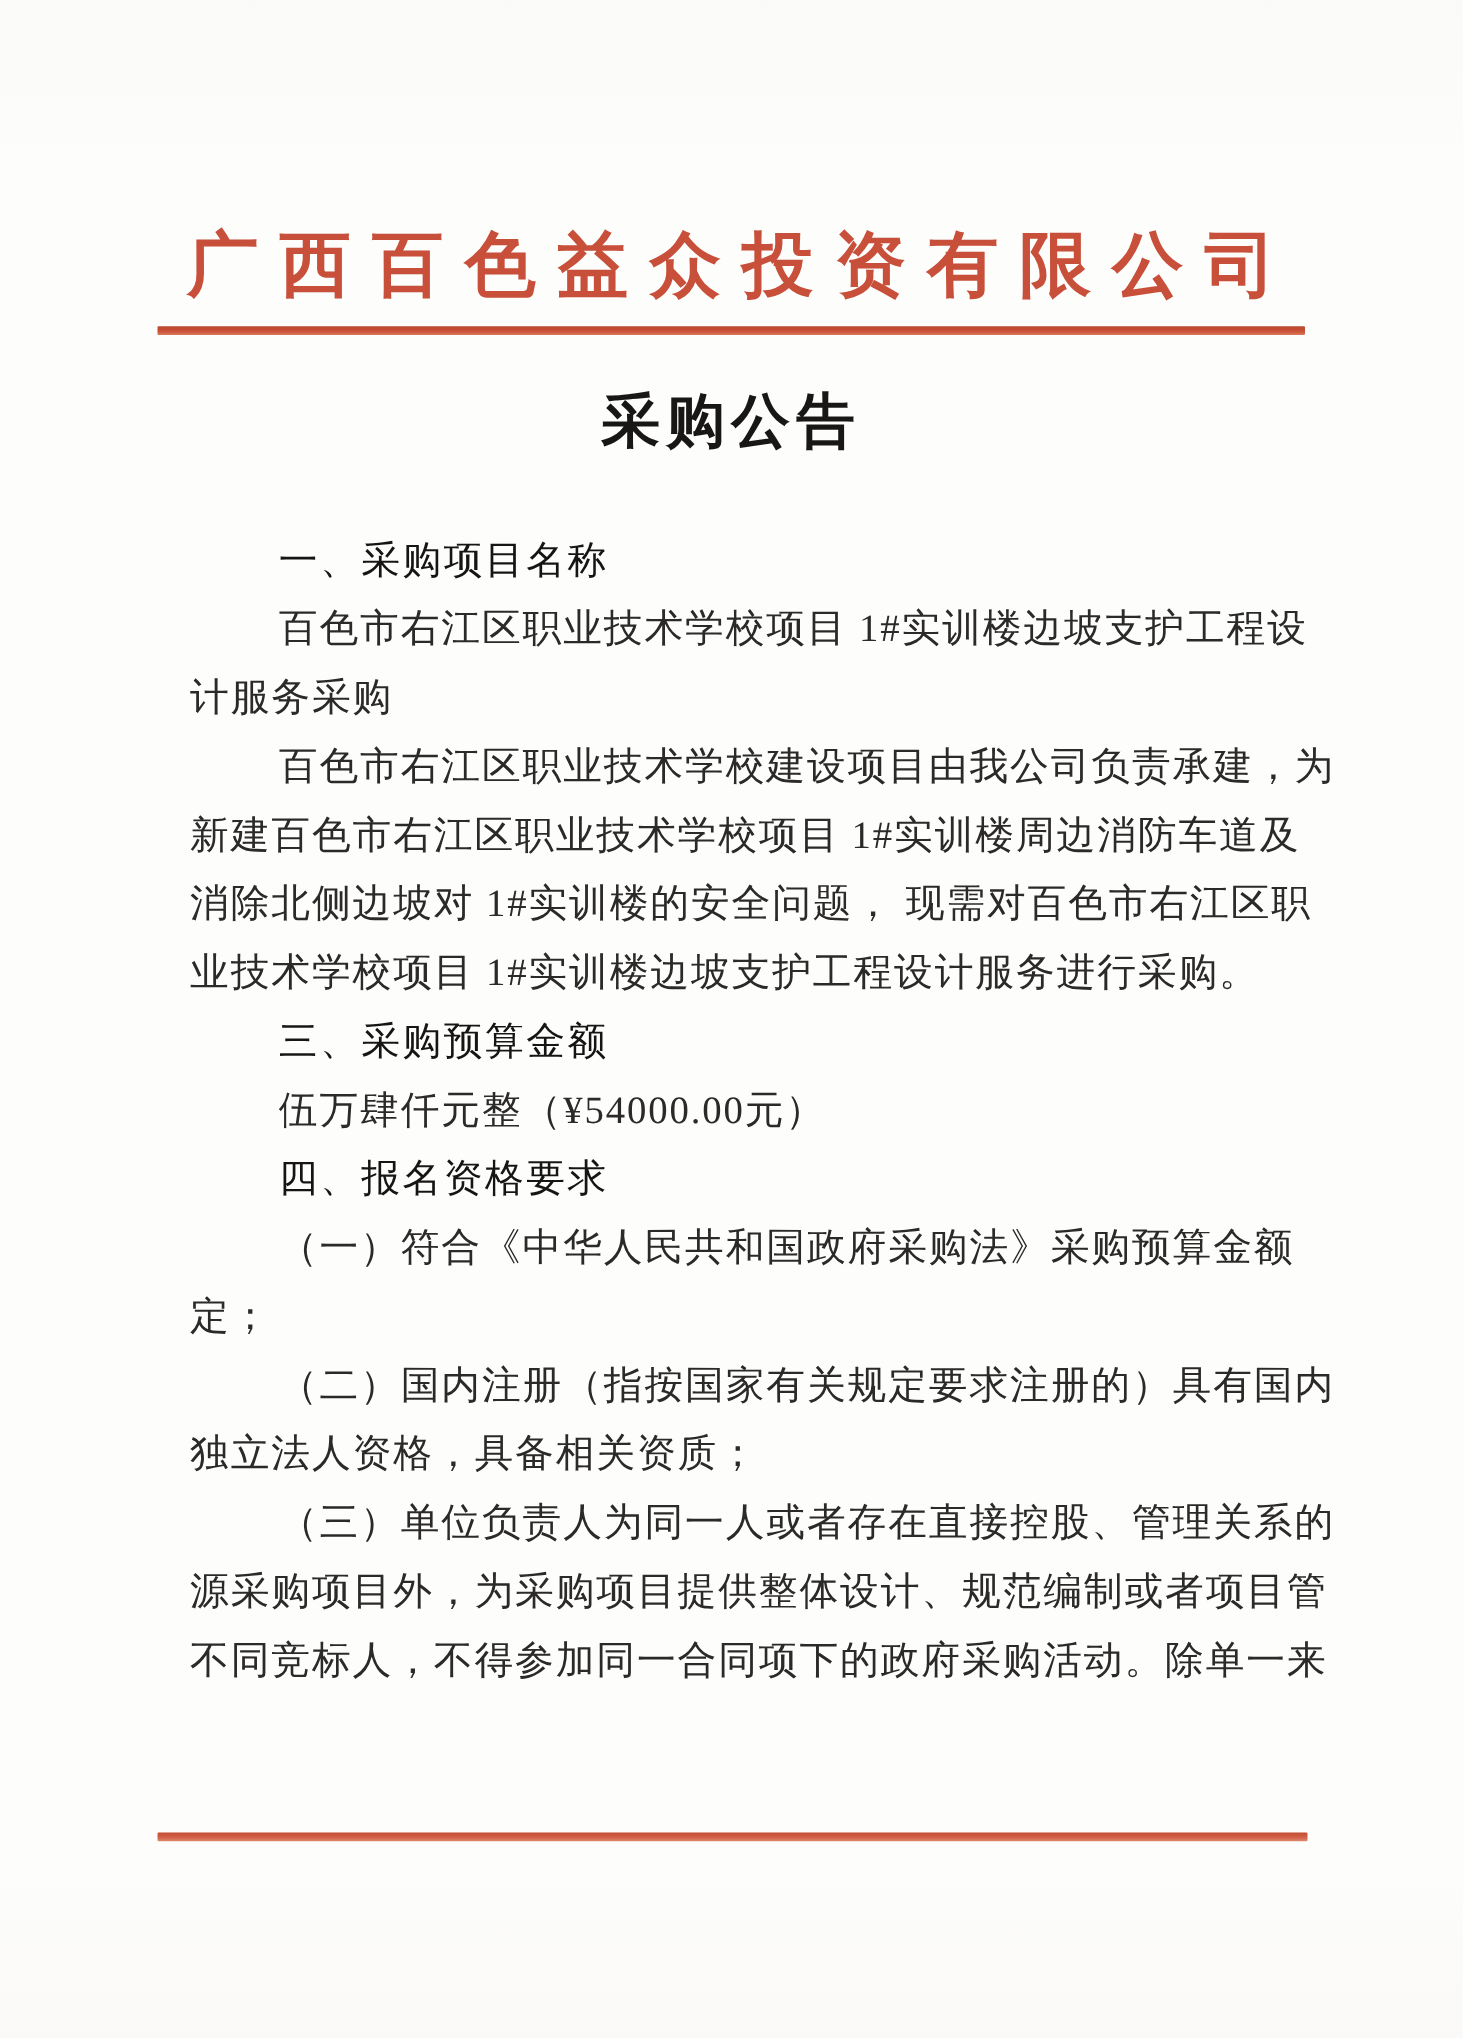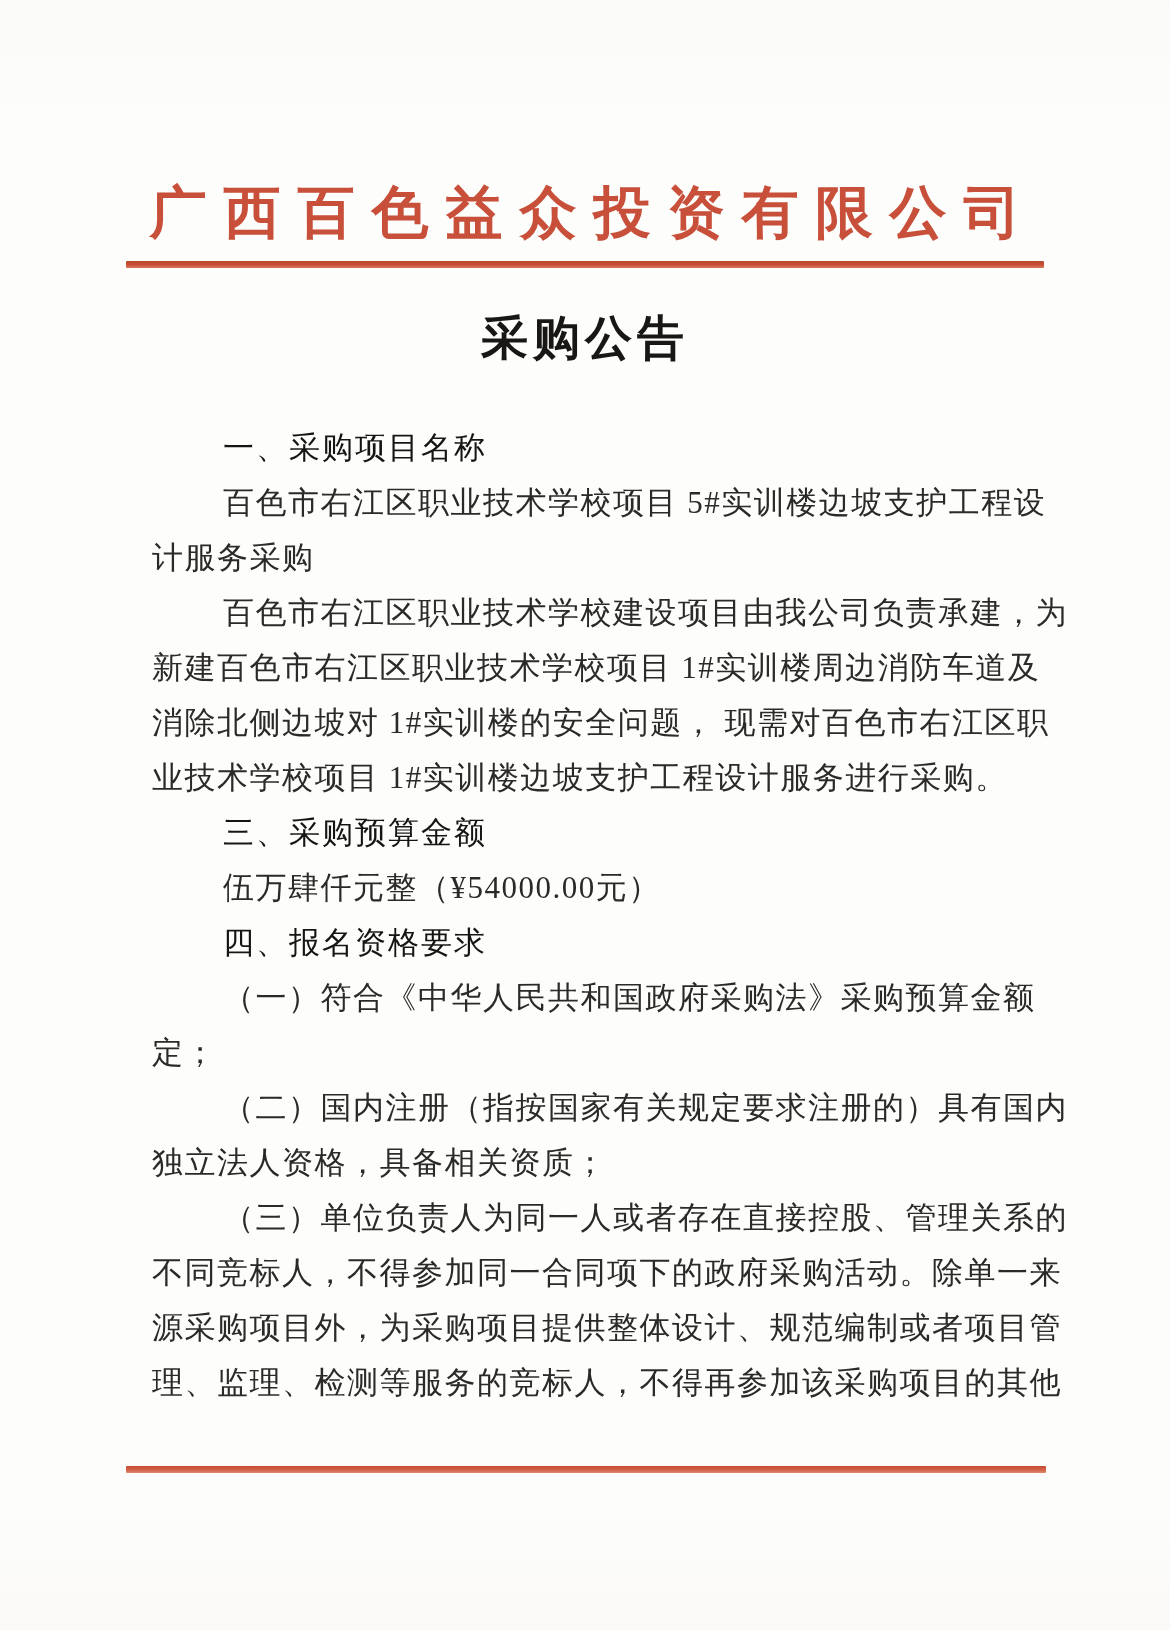--- a/index.html
+++ b/index.html
@@ -87,34 +87,33 @@
   <div class="letterhead">
     <div class="company-name">广西百色益众投资有限公司</div>
   </div>
 
   <div class="rule-top"></div>
 
   <div class="doc-title">采购公告</div>
 
   <div class="doc-body">
       <div class="line heading indent">一、采购项目名称</div>
-      <div class="line indent">百色市右江区职业技术学校项目 5#实训楼边坡支护工程设</div>
+      <div class="line indent">百色市右江区职业技术学校项目 1#实训楼边坡支护工程设</div>
       <div class="line">计服务采购</div>
       <div class="line indent">百色市右江区职业技术学校建设项目由我公司负责承建，为</div>
       <div class="line">新建百色市右江区职业技术学校项目 1#实训楼周边消防车道及</div>
       <div class="line">消除北侧边坡对 1#实训楼的安全问题， 现需对百色市右江区职</div>
       <div class="line">业技术学校项目 1#实训楼边坡支护工程设计服务进行采购。</div>
       <div class="line heading indent">三、采购预算金额</div>
       <div class="line indent">伍万肆仟元整（¥54000.00元）</div>
       <div class="line heading indent">四、报名资格要求</div>
       <div class="line indent">（一）符合《中华人民共和国政府采购法》采购预算金额</div>
       <div class="line">定；</div>
       <div class="line indent">（二）国内注册（指按国家有关规定要求注册的）具有国内</div>
       <div class="line">独立法人资格，具备相关资质；</div>
       <div class="line indent">（三）单位负责人为同一人或者存在直接控股、管理关系的</div>
+      <div class="line">源采购项目外，为采购项目提供整体设计、规范编制或者项目管</div>
       <div class="line">不同竞标人，不得参加同一合同项下的政府采购活动。除单一来</div>
-      <div class="line">源采购项目外，为采购项目提供整体设计、规范编制或者项目管</div>
-      <div class="line">理、监理、检测等服务的竞标人，不得再参加该采购项目的其他</div>
     </div>
 
   <div class="rule-bottom"></div>
 
 </div>
 
 </body></html>

